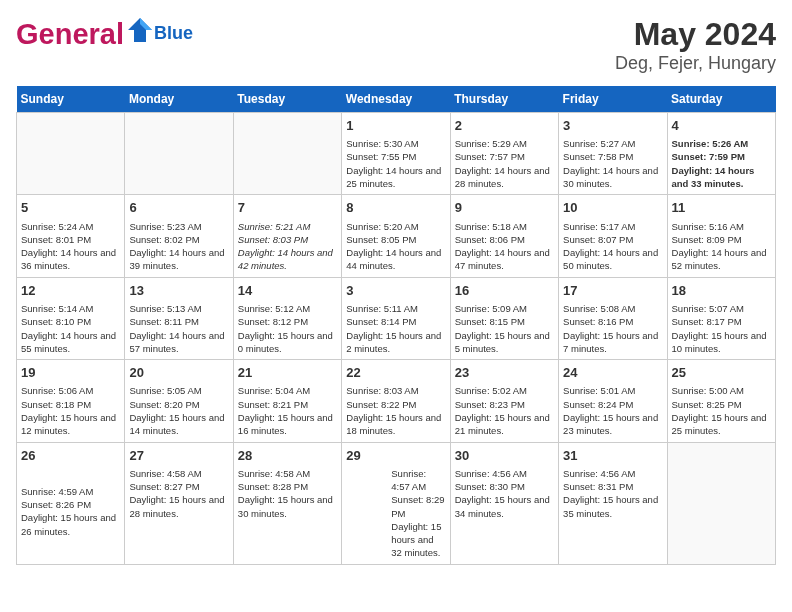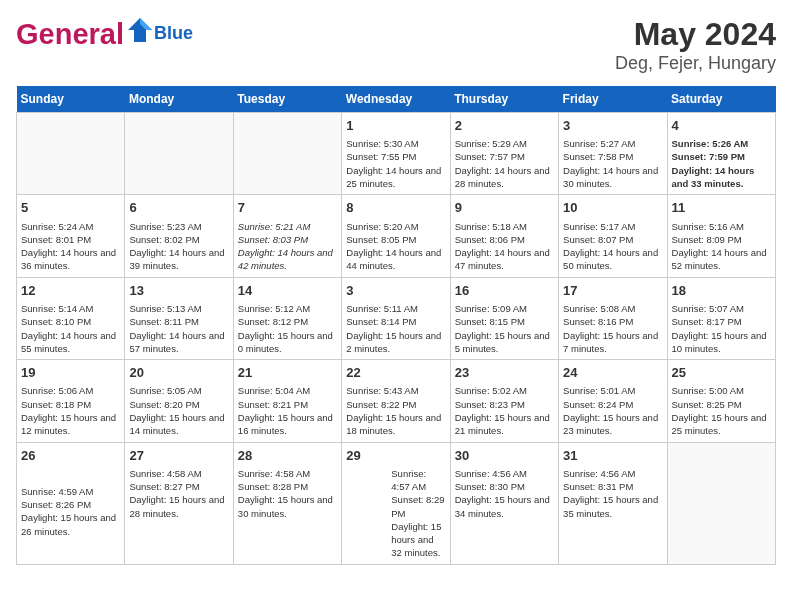--- a/index.html
+++ b/index.html
@@ -247,21 +247,21 @@
 Daylight: 15 hours and 14 minutes.</div>
         </td>
         <td>
           <span class="day-number">21</span>
           <div class="day-info" style="white-space: pre-line;">Sunrise: 5:04 AM
 Sunset: 8:21 PM
 Daylight: 15 hours and 16 minutes.</div>
         </td>
         <td>
           <span class="day-number">22</span>
-          <div class="day-info" style="white-space: pre-line;">Sunrise: 5:43 AM
+          <div class="day-info" style="white-space: pre-line;">Sunrise: 8:03 AM
 Sunset: 8:22 PM
 Daylight: 15 hours and 18 minutes.</div>
         </td>
         <td>
           <span class="day-number">23</span>
           <div class="day-info" style="white-space: pre-line;">Sunrise: 5:02 AM
 Sunset: 8:23 PM
 Daylight: 15 hours and 21 minutes.</div>
         </td>
         <td>

